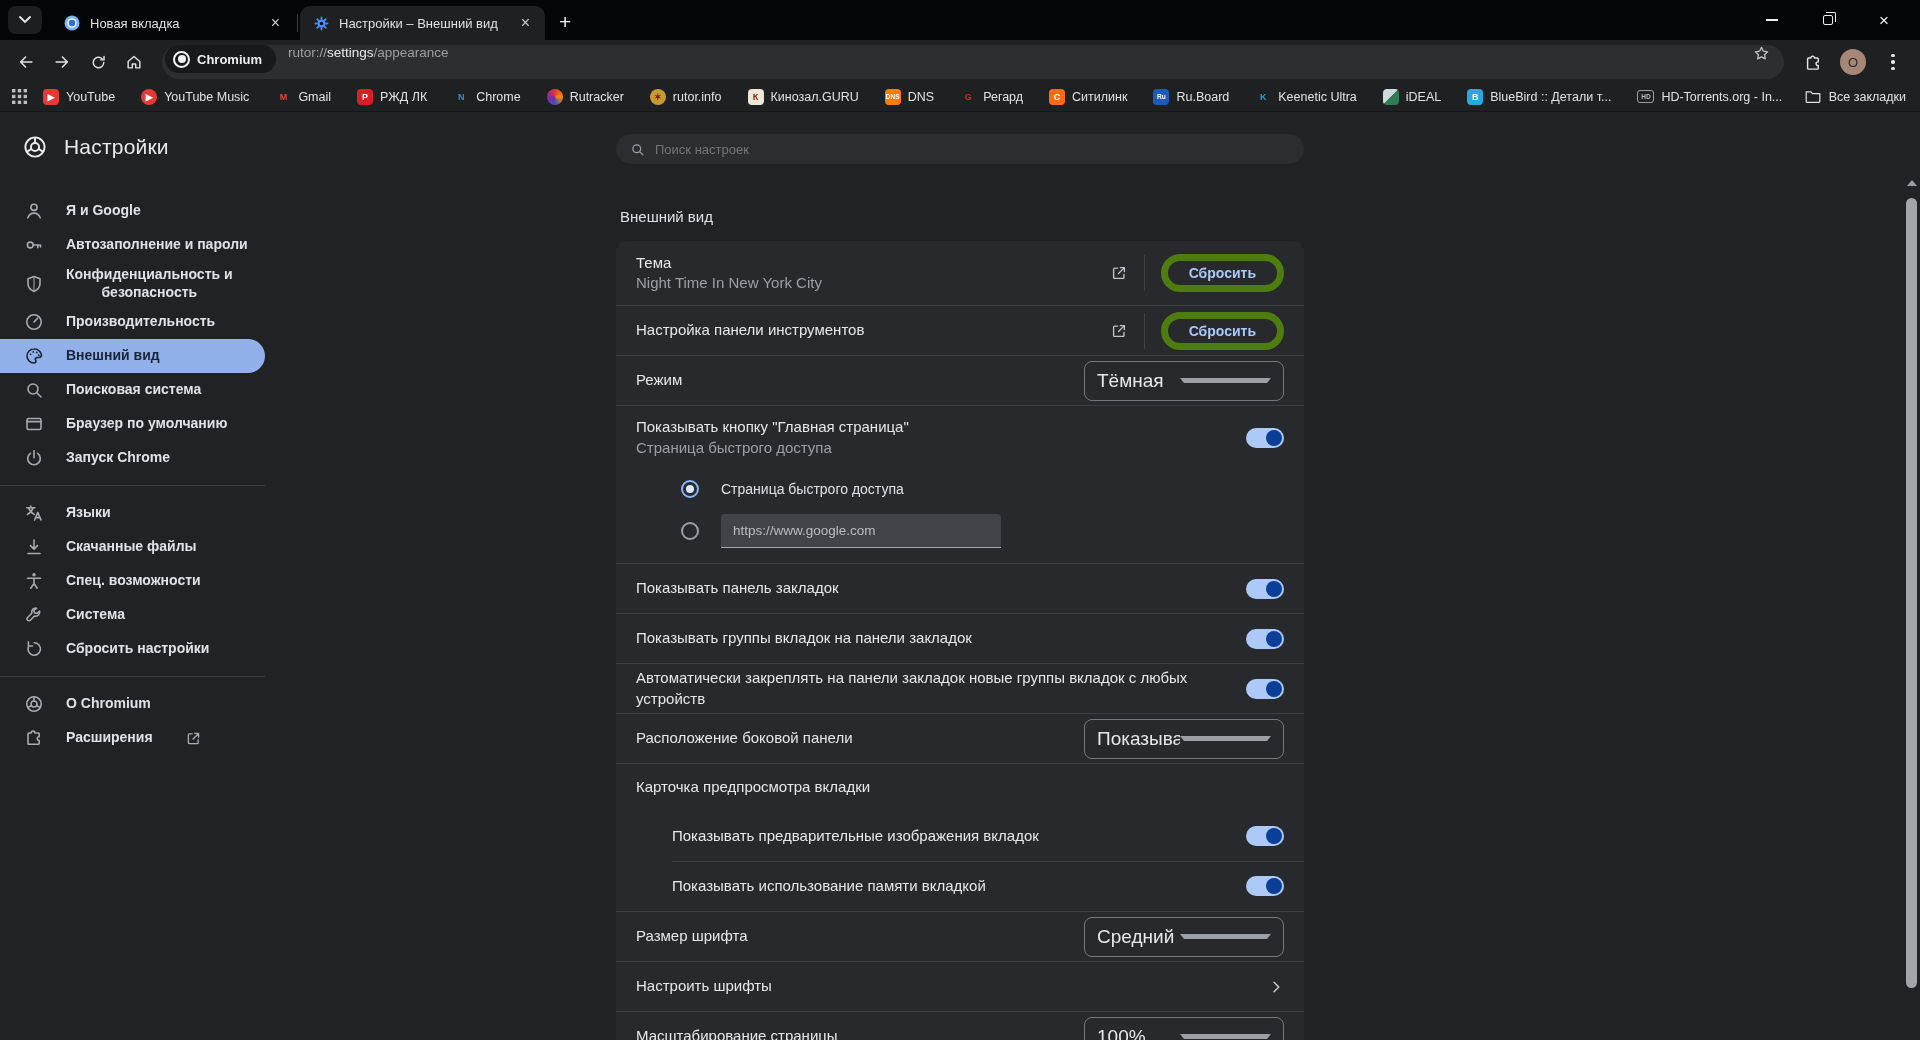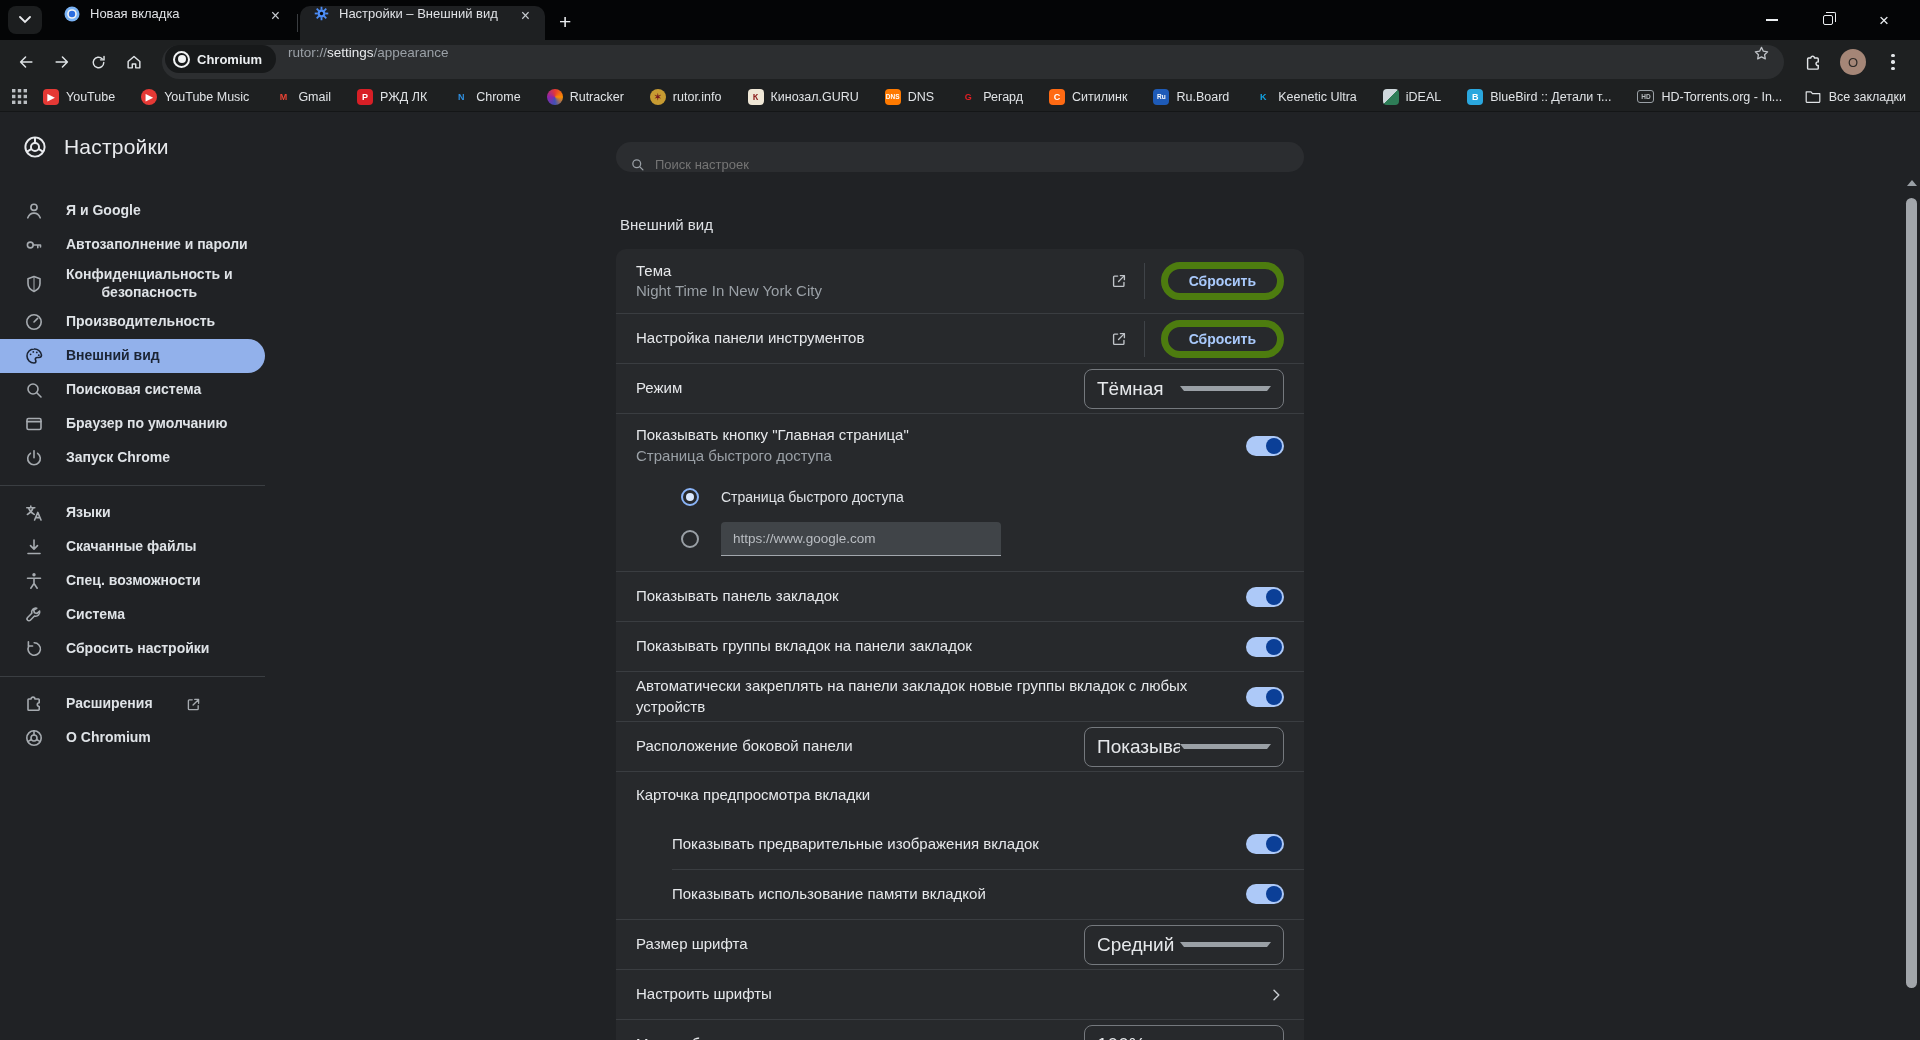--- a/index.html
+++ b/index.html
@@ -3,21 +3,21 @@
 <meta charset="utf-8">
 <style>
   * { margin:0; padding:0; box-sizing:border-box; }
   html,body { width:1920px; height:1040px; overflow:hidden; background:#1f2124;
               font-family:"Liberation Sans", sans-serif; }
 
   
   .tabstrip { height:40px; background:#040506; display:flex; align-items:center; padding:0 8px; }
   .tabsearch { width:34px; height:28px; background:#1c1e1f; border-radius:8px; display:flex;
                align-items:center; justify-content:center; margin-right:8px; color:#e8eaed; }
-  .tab { height:34px; margin-top:6px; display:flex; align-items:flex-start; gap:10px; padding:0 10px 0 14px;
+  .tab { height:34px; margin-top:6px; display:flex; align-items:center; gap:10px; padding:0 10px 0 14px;
          width:245px; color:#dfe1e5; font-size:13px; border-radius:10px 10px 0 0; position:relative; }
   .tab.active { background:#1e2022; }
   .tab .title { flex:1; white-space:nowrap; overflow:hidden; }
   .tab-close { color:#c7cbd0; font-size:16px; line-height:1; padding:2px 5px; border-radius:50%; }
   .tab-sep { width:1px; height:18px; background:#3a3d40; margin:6px 2px 0; }
   .newtab { color:#e8eaed; font-size:21px; font-weight:300; padding:0 14px; margin-top:4px; }
   .win-controls { margin-left:auto; display:flex; height:40px; }
   .win-btn { width:56px; height:40px; display:flex; align-items:center; justify-content:center; color:#eceff1; }
   .ic-min { width:12px; height:1.4px; background:#eceff1; display:block; }
   .ic-max { width:10px; height:10px; border:1.2px solid #eceff1; border-radius:2px; position:relative; }
@@ -68,22 +68,22 @@
              color:#dfe3e7; font-size:14px; font-weight:700; border-radius:0 17px 17px 0; }
   .sb-item .sb-ic { color:#a6abb0; display:flex; flex:none; }
   .sb-item .sb-label { white-space:pre-line; line-height:1.25;text-align:center; }
   .sb-item.active { background:#92b1eb; color:#1b2434; }
   .sb-item.active .sb-ic { color:#1b2434; }
   .sb-div { height:1px; background:#3a3e42; margin:10px 0; }
   .sb-ext { color:#a6abb0; display:flex; margin-left:10px; }
 
   .main { flex:1; position:relative; }
   .content { width:688px; margin-left:351px; }
-  .searchbar { margin-top:30px; height:30px; border-radius:15px; background:#2b2d30; display:flex;
-               align-items:flex-end; gap:10px; padding:0 14px; color:#9aa0a6; }
+  .searchbar { margin-top:22px; height:30px; border-radius:15px; background:#2b2d30; display:flex;
+               align-items:center; gap:10px; padding:0 14px; color:#9aa0a6; }
   .searchbar input { background:transparent; border:none; outline:none; color:#bdc1c6; font-size:13px;
                      font-family:"Liberation Sans",sans-serif; width:100%; }
   .section-title { color:#dde0e4; font-size:15px; margin:44px 0 0 4px; }
   .card { background:#27292c; border-radius:10px; margin-top:16px; }
 
   .row { display:flex; align-items:center; padding:0 20px; min-height:50px; }
   .row.tall { min-height:64px; }
   .row.line { border-top:1px solid #3a3d41; }
   .row .labels { flex:1; padding-right:20px; }
   .row .label { color:#e6e8eb; font-size:15px; line-height:1.35; }
@@ -455,40 +455,40 @@
               <path d="M10.2 3.8a6.2 6.2 0 11-5.5 3.4"></path>
               <path d="M4.4 2.8v4.2h4.2"></path>
             </svg>
           </span>
           <span class="sb-label">Сбросить настройки</span>
         </div>
         <div class="sb-div"></div>
         <div class="sb-item">
           <span class="sb-ic">
             <svg width="20" height="20" viewBox="0 0 20 20" fill="none" stroke="currentColor" stroke-width="1.6" stroke-linecap="round" stroke-linejoin="round">
+              <circle cx="10" cy="10" r="7.2"></circle>
+              <circle cx="10" cy="10" r="3"></circle>
+              <path d="M10 2.8v4.2M3.8 13.6l3.6-2.1M16.2 13.6l-3.6-2.1"></path>
+            </svg>
+          </span>
+          <span class="sb-label">О Chromium</span>
+        </div>
+        <div class="sb-item">
+          <span class="sb-ic">
+            <svg width="20" height="20" viewBox="0 0 20 20" fill="none" stroke="currentColor" stroke-width="1.6" stroke-linecap="round" stroke-linejoin="round">
               <path d="M7.1 5a1.9 1.9 0 113.8 0h3.6a.7.7 0 01.7.7v3a1.9 1.9 0 100 3.8v3a.7.7 0 01-.7.7H4.7a.7.7 0 01-.7-.7V5.7A.7.7 0 014.7 5z"></path>
             </svg>
           </span>
           <span class="sb-label">Расширения</span>
           <span class="sb-ext">
             <svg width="17" height="17" viewBox="0 0 20 20" fill="none" stroke="currentColor" stroke-width="1.6" stroke-linecap="round" stroke-linejoin="round">
               <path d="M8.5 4.5H5a1 1 0 00-1 1V15a1 1 0 001 1h9.5a1 1 0 001-1v-3.5"></path>
               <path d="M11.5 4h4.5v4.5M15.7 4.3L9.5 10.5"></path>
             </svg>
           </span>
-        </div>
-        <div class="sb-item">
-          <span class="sb-ic">
-            <svg width="20" height="20" viewBox="0 0 20 20" fill="none" stroke="currentColor" stroke-width="1.6" stroke-linecap="round" stroke-linejoin="round">
-              <circle cx="10" cy="10" r="7.2"></circle>
-              <circle cx="10" cy="10" r="3"></circle>
-              <path d="M10 2.8v4.2M3.8 13.6l3.6-2.1M16.2 13.6l-3.6-2.1"></path>
-            </svg>
-          </span>
-          <span class="sb-label">О Chromium</span>
         </div>
       </nav>
   </div>
 
   <div class="main">
     <div class="content">
       <div class="searchbar">
         <span>
           <svg width="15" height="15" viewBox="0 0 20 20" fill="none" stroke="currentColor" stroke-width="1.7" stroke-linecap="round">
               <circle cx="9" cy="9" r="5.2"></circle>

